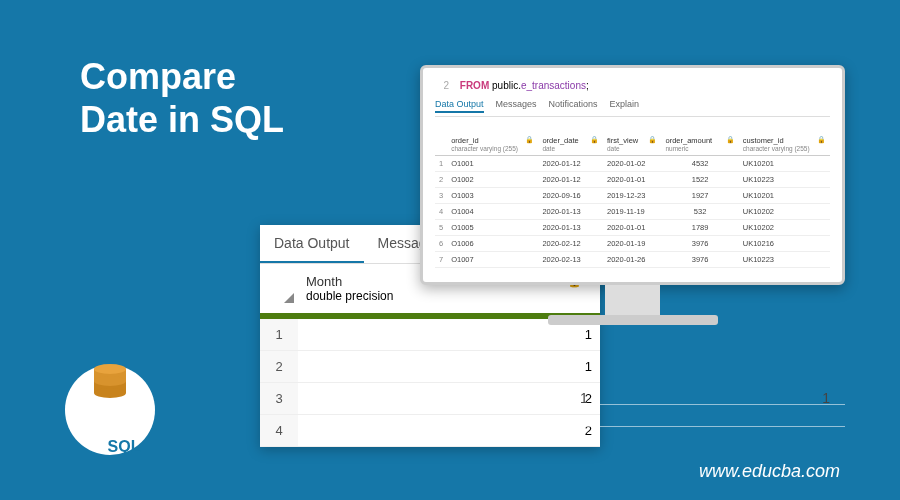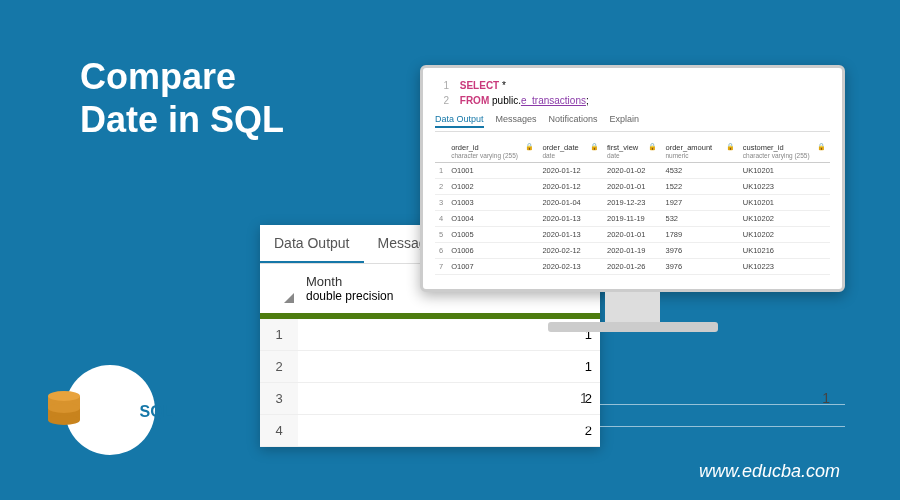--- a/index.html
+++ b/index.html
@@ -1,21 +1,21 @@
 <!DOCTYPE html>
 <html><head>
   <meta charset="utf-8">
   <style>
     * { margin: 0; padding: 0; box-sizing: border-box; font-family: Arial, sans-serif; }
     body { width: 900px; height: 500px; background: #1577a8; position: relative; overflow: hidden; }
     
     .title { position: absolute; top: 55px; left: 80px; color: #fff; font-size: 36px; font-weight: bold; line-height: 1.2; }
     
     .sql-badge { position: absolute; bottom: 45px; left: 65px; width: 90px; height: 90px; background: #fff; border-radius: 50%; display: flex; align-items: center; justify-content: center; }
-    .sql-badge-inner { display: flex; flex-direction: row; align-items: center; gap: 32px; }
+    .sql-badge-inner { display: flex; flex-direction: column; align-items: center; gap: 32px; }
     .db-icon { width: 32px; height: 38px; position: relative; }
     .db-top { width: 32px; height: 10px; background: #e8a33d; border-radius: 50%; position: absolute; top: 0; }
     .db-mid { width: 32px; height: 12px; background: #d8932d; position: absolute; top: 5px; }
     .db-mid::after { content: ''; position: absolute; bottom: -5px; width: 32px; height: 10px; background: #d8932d; border-radius: 50%; }
     .db-bot { width: 32px; height: 12px; background: #c8831d; position: absolute; top: 17px; }
     .db-bot::after { content: ''; position: absolute; bottom: -5px; width: 32px; height: 10px; background: #c8831d; border-radius: 50%; }
     .sql-text { color: #1577a8; font-weight: bold; font-size: 16px; margin-top: 4px; margin-left: 28px; }
     
     .watermark { position: absolute; bottom: 18px; right: 60px; color: #fff; font-size: 18px; font-style: italic; }
     
@@ -35,32 +35,32 @@
     .back-row .val { flex: 1; padding: 8px; text-align: right; }
     
     .monitor { position: absolute; top: 65px; right: 55px; width: 425px; }
     .screen { background: #fff; border: 3px solid #ccc; border-radius: 6px; padding: 10px 12px 14px; box-shadow: 0 4px 14px rgba(0,0,0,0.3); }
     .stand-neck { width: 55px; height: 30px; background: #ddd; margin: 0 auto; }
     .stand-base { width: 170px; height: 10px; background: #ccc; margin: 0 auto; border-radius: 3px; }
     
     .code { font-family: monospace; font-size: 10px; line-height: 1.5; margin-bottom: 6px; }
     .code .ln { color: #aaa; display: inline-block; width: 14px; text-align: right; margin-right: 8px; }
     .code .kw { color: #c93a7c; font-weight: bold; }
-    .code .tbl { color: #8a3aa8; text-decoration: underline; }
+    .code .tbl { color: #8a3aa8; }
     
     .front-tabs { display: flex; gap: 12px; border-bottom: 1px solid #ddd; font-size: 9px; color: #666; padding-bottom: 3px; }
     .front-tab.active { color: #1577a8; border-bottom: 2px solid #1577a8; padding-bottom: 2px; }
     
-    .data-table { width: 100%; font-size: 7.5px; border-collapse: collapse; margin-top: 8px; }
+    .data-table { width: 100%; font-size: 7.5px; border-collapse: collapse; margin-top: 16px; }
     .data-table th { text-align: left; padding: 3px 4px; border-bottom: 1px solid #ccc; font-weight: normal; color: #333; }
     .data-table th .sub { display: block; color: #888; font-size: 6.5px; }
     .data-table th.rownum { width: 12px; }
     .data-table td { padding: 3px 4px; border-bottom: 1px solid #eee; color: #444; }
     .data-table td.rownum { color: #888; text-align: center; }
-    .data-table td.num { text-align: left; }
+    .data-table td.num { text-align: center; }
     .lock-sm { font-size: 7px; color: #666; float: right; }
     
     .decor-lines { position: absolute; bottom: 60px; left: 380px; right: 55px; height: 50px; }
     .decor-lines .ln1 { position: absolute; top: 14px; left: 0; right: 0; border-top: 1px solid rgba(255,255,255,0.55); }
     .decor-lines .ln2 { position: absolute; top: 36px; left: 0; right: 0; border-top: 1px solid rgba(255,255,255,0.55); }
     .decor-num { position: absolute; color: #444; font-size: 14px; }
   </style>
 </head>
 <body>
 
@@ -116,24 +116,20 @@
 <div class="decor-lines">
   <div class="ln1"></div>
   <div class="ln2"></div>
   <div class="decor-num" style="top:0;left:200px">1</div>
   <div class="decor-num" style="top:0;right:15px">1</div>
 </div>
 
 <div class="monitor">
   <div class="screen">
     <div class="code">
-      <div>
-        <span class="ln">1</span>
-        <span class="kw">SELECT</span><span> *</span>
-      </div>
       <div>
         <span class="ln">2</span>
         <span class="kw">FROM</span><span> public.</span><span class="tbl">e_transactions</span><span>;</span>
       </div>
     </div>
     <div class="front-tabs">
       <div class="front-tab active">Data Output</div>
       <div class="front-tab">Messages</div>
       <div class="front-tab">Notifications</div>
       <div class="front-tab">Explain</div>
@@ -162,21 +158,21 @@
             <td class="rownum">2</td>
             <td>O1002</td>
             <td>2020-01-12</td>
             <td>2020-01-01</td>
             <td class="num">1522</td>
             <td>UK10223</td>
           </tr>
           <tr>
             <td class="rownum">3</td>
             <td>O1003</td>
-            <td>2020-01-04</td>
+            <td>2020-09-16</td>
             <td>2019-12-23</td>
             <td class="num">1927</td>
             <td>UK10201</td>
           </tr>
           <tr>
             <td class="rownum">4</td>
             <td>O1004</td>
             <td>2020-01-13</td>
             <td>2019-11-19</td>
             <td class="num">532</td>

